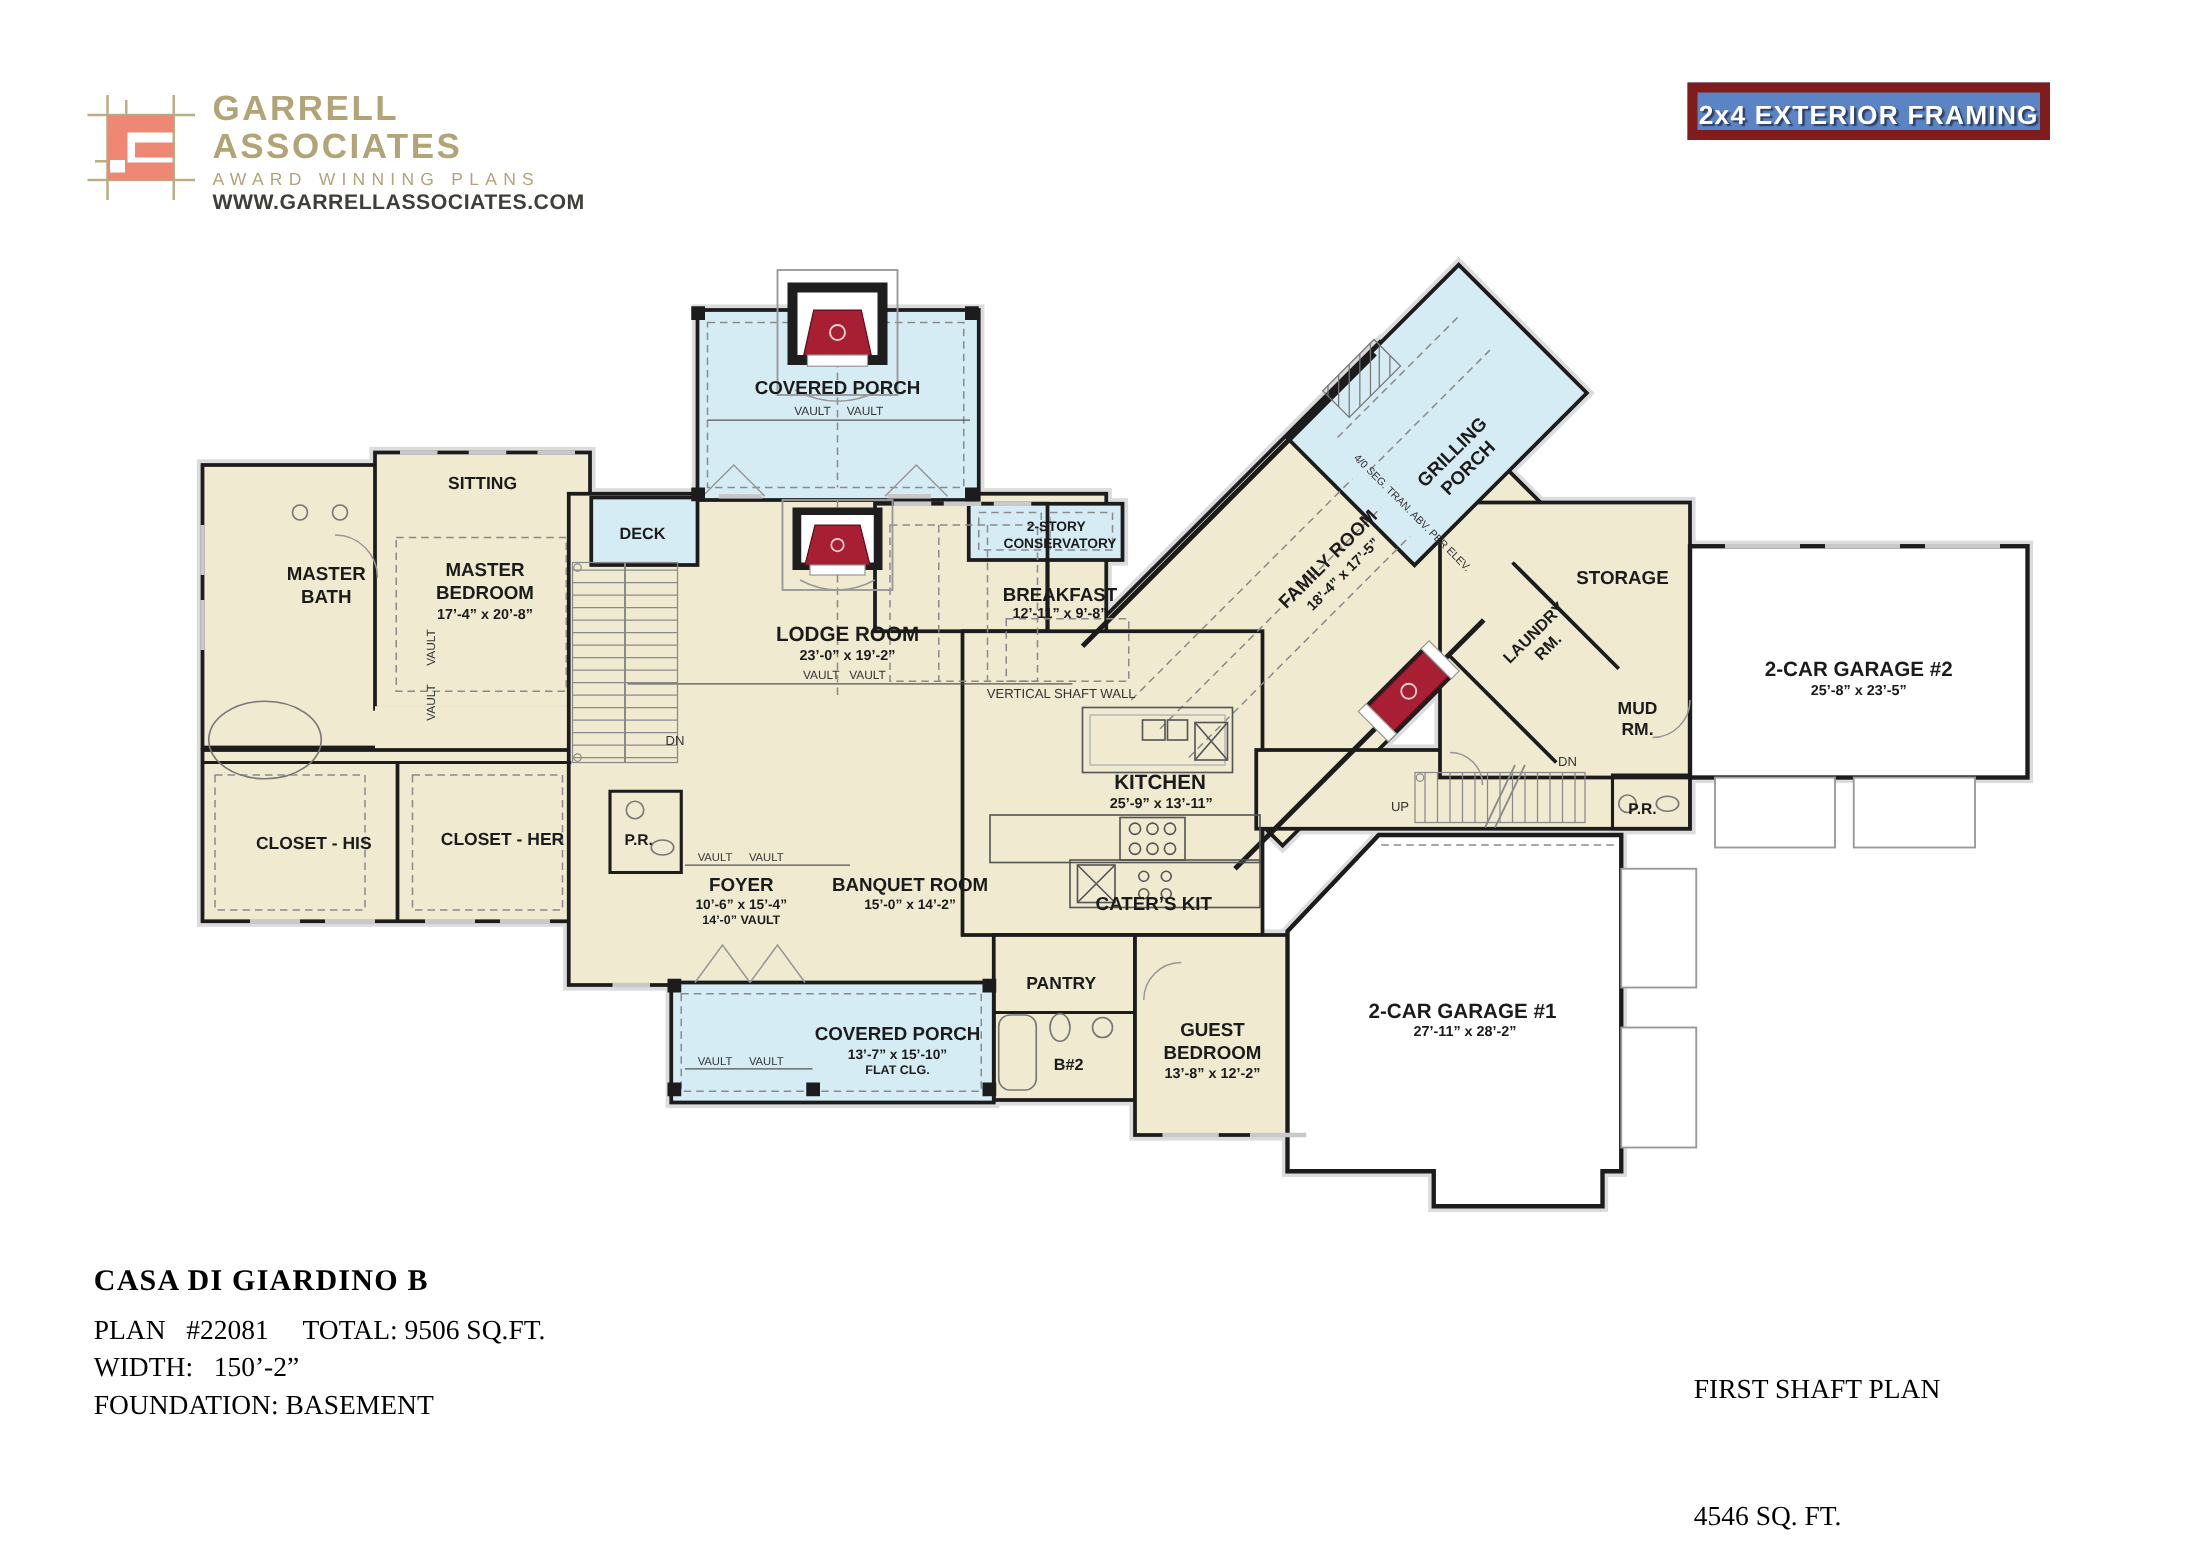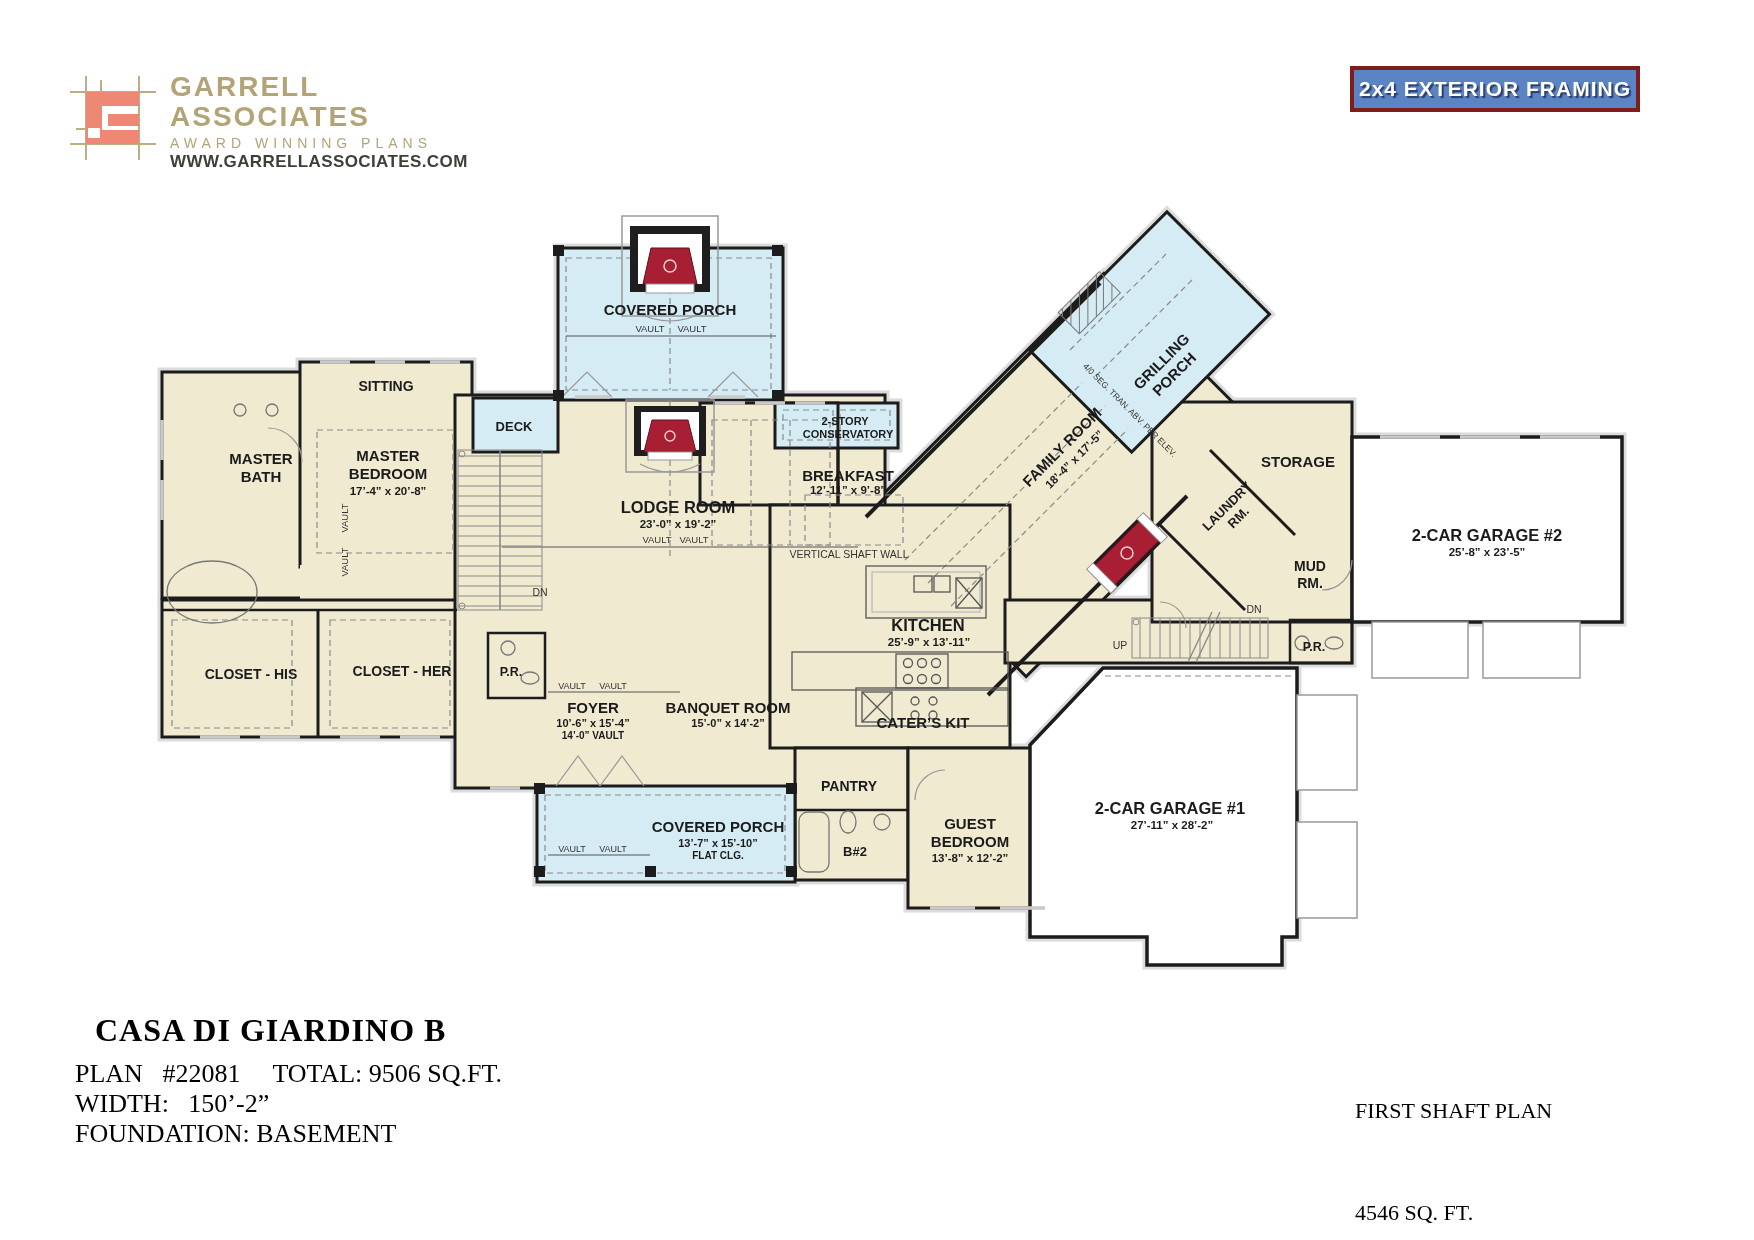--- a/index.html
+++ b/index.html
@@ -9,27 +9,27 @@
   #logo{position:absolute;left:78px;top:70px;width:340px;height:100px;}
   .gmark{position:absolute;left:0;top:0;width:70px;height:92px;}
   .gmark .coral{position:absolute;background:#ef8775;}
   .gmark .tanline{position:absolute;background:#bcae84;}
   .gmark .white{position:absolute;background:#ffffff;}
   #logo-text{position:absolute;left:92px;top:2px;line-height:1;}
   .logo-big{font-size:28px;font-weight:bold;letter-spacing:2px;color:#b3a478;line-height:30px;}
   .logo-tag{font-size:14px;letter-spacing:5px;color:#b3a478;margin-top:4px;}
   .logo-url{font-size:17px;font-weight:bold;letter-spacing:.4px;color:#3f3f39;margin-top:3px;}
   #framing-badge{position:absolute;left:1350px;top:66px;width:290px;height:46px;box-sizing:border-box;
-      background:#5b84c4;border:4px solid #7f1d1d;color:#fff;font-weight:bold;font-size:21px;
+      background:#5b84c4;border:8px solid #7f1d1d;color:#fff;font-weight:bold;font-size:21px;
       letter-spacing:1px;text-align:center;line-height:37px;
       text-shadow:2px 2px 1px rgba(15,15,40,.6);}
   
   #footer-left{position:absolute;left:75px;top:1012px;color:#000;}
-  #plan-title{font-family:"Liberation Serif",serif;font-size:32px;font-weight:bold;letter-spacing:1px;margin-left:20px;}
-  .fl-line{font-family:"Liberation Serif",serif;font-size:26px;line-height:30px;white-space:pre;}
+  #plan-title{font-family:"Liberation Serif",serif;font-size:24px;font-weight:bold;letter-spacing:1px;}
+  .fl-line{font-family:"Liberation Serif",serif;font-size:22px;line-height:30px;white-space:pre;}
   #footer-left .fl-lines{margin-top:10px;}
   #footer-right{position:absolute;left:1355px;top:1026px;color:#000;
       font-family:"Liberation Serif",serif;font-size:22px;line-height:34px;white-space:pre;}
   
   svg text{font-family:"Liberation Sans",sans-serif;fill:#1b1b1b;}
   .rl{font-size:15px;font-weight:bold;}
   .rl16{font-size:16.5px;font-weight:bold;}
   .rl14{font-size:14px;font-weight:bold;}
   .rl13{font-size:13px;font-weight:bold;}
   .rl12{font-size:12.5px;font-weight:bold;}

